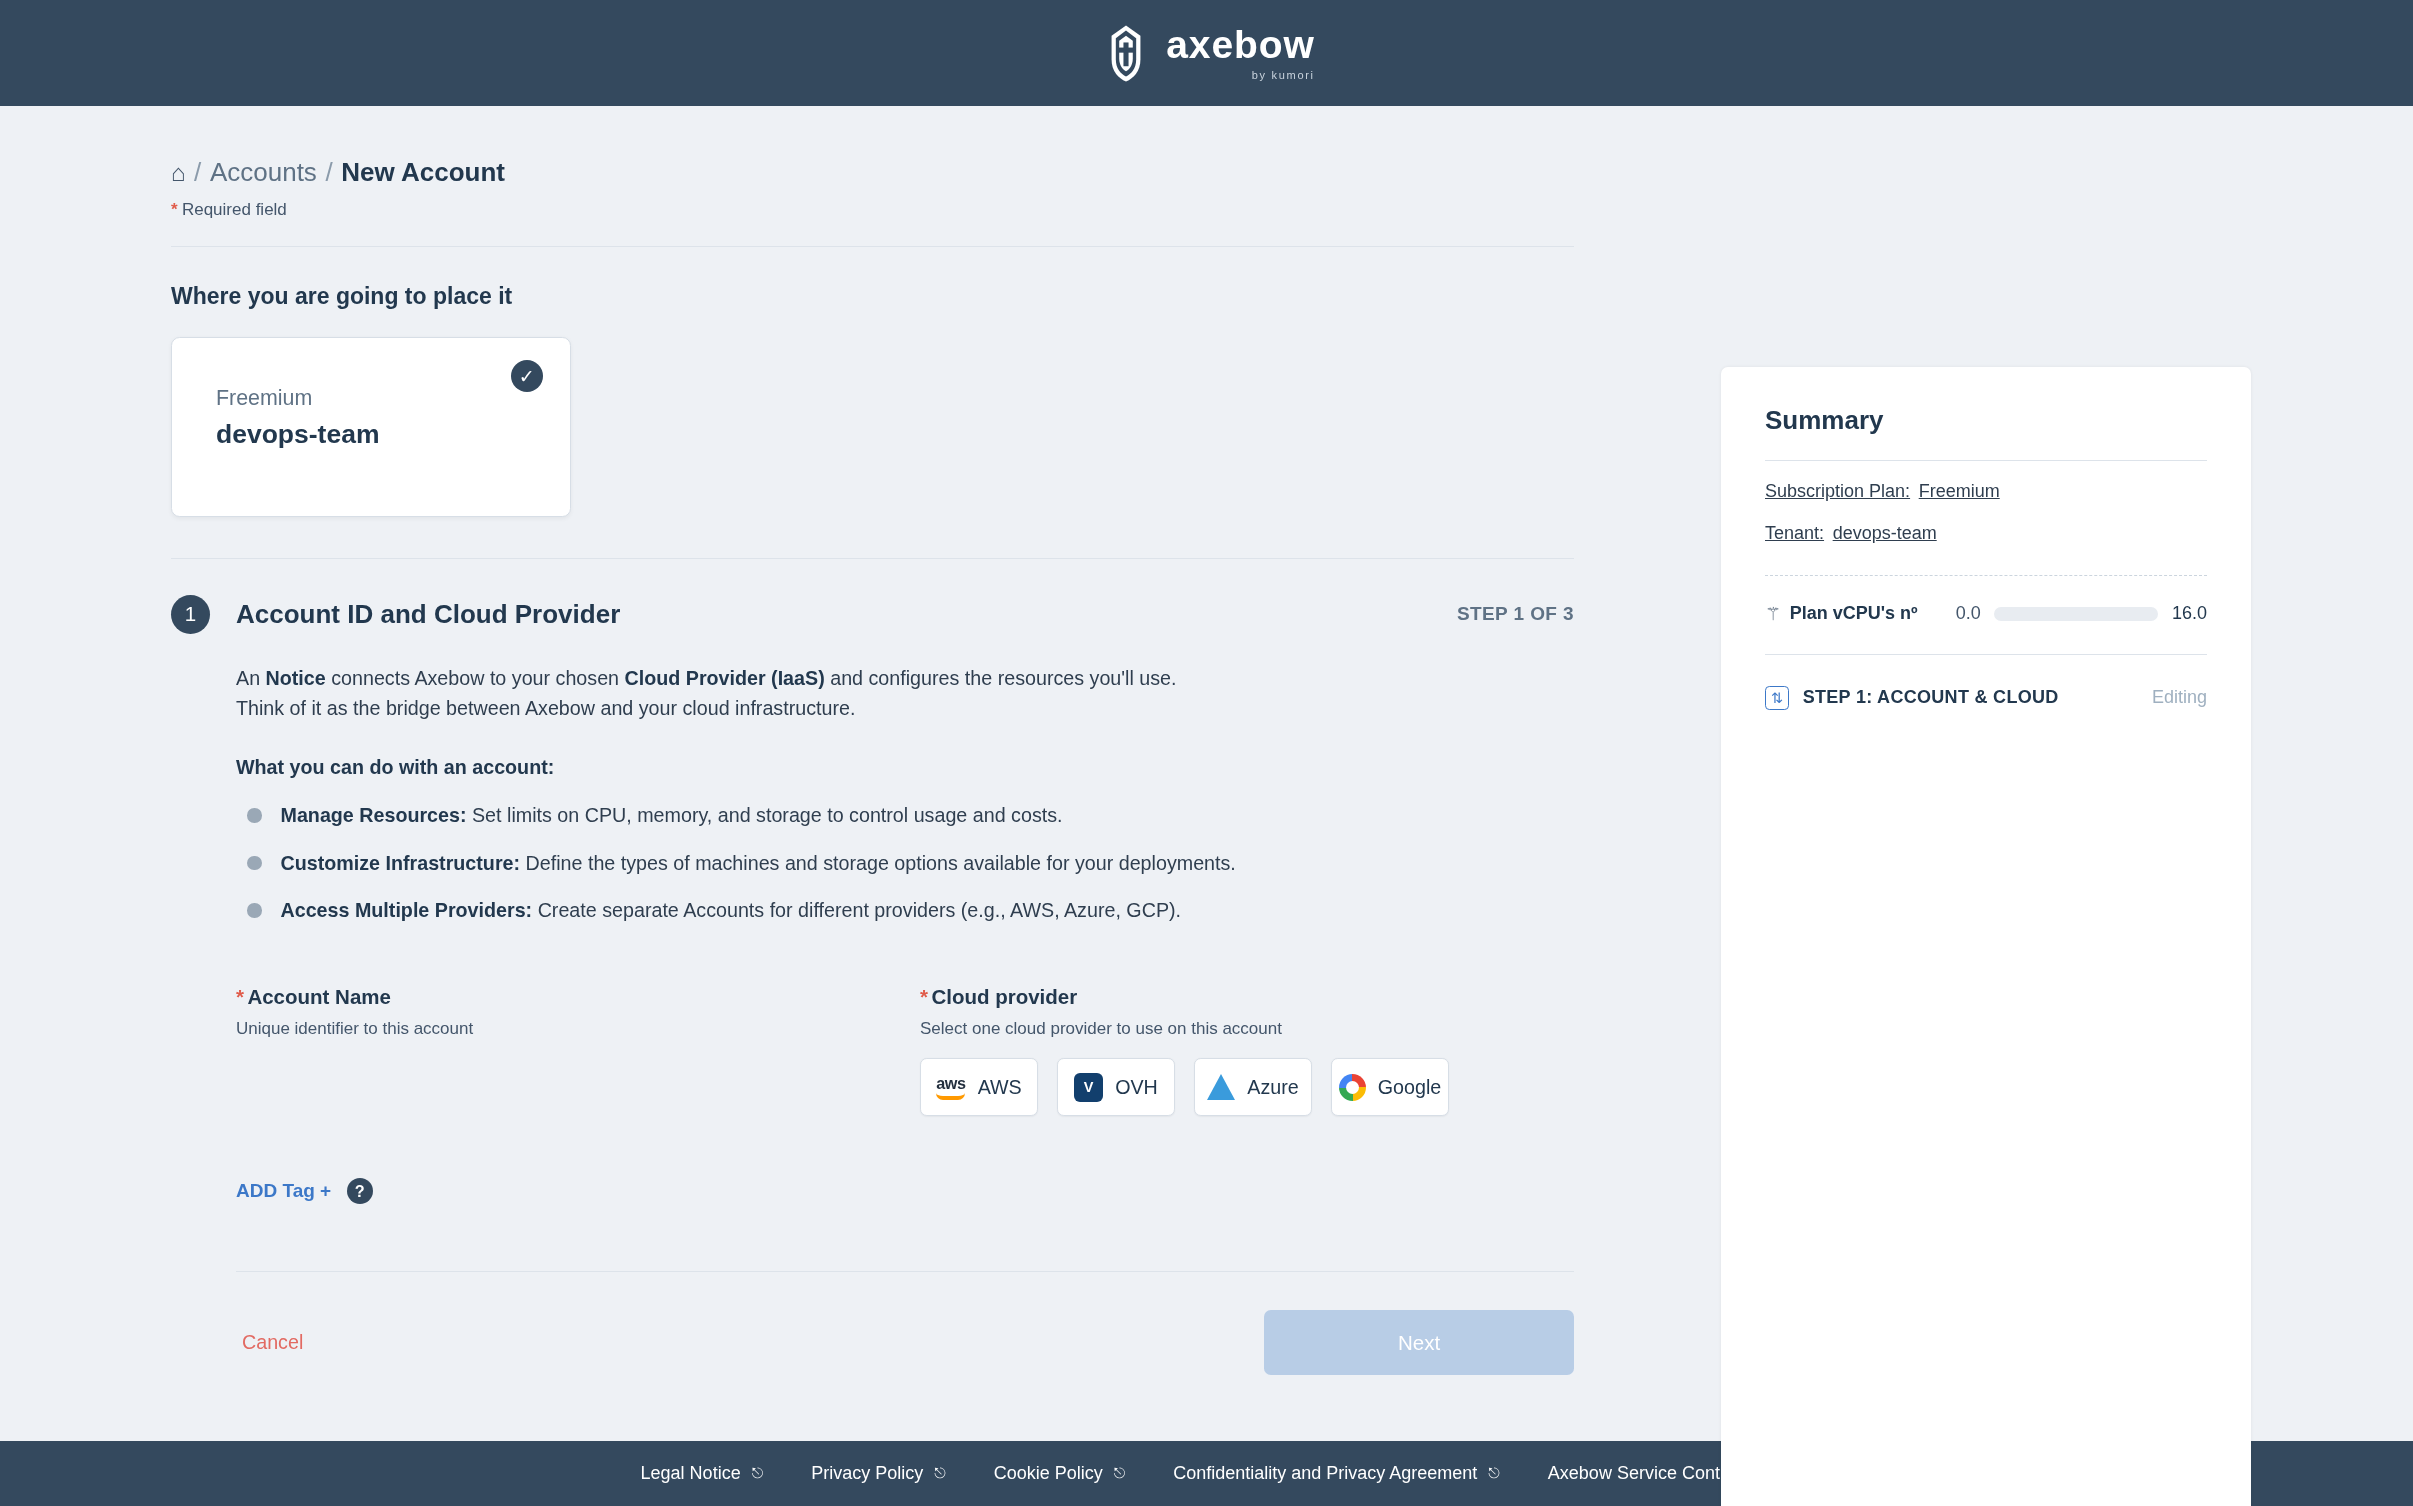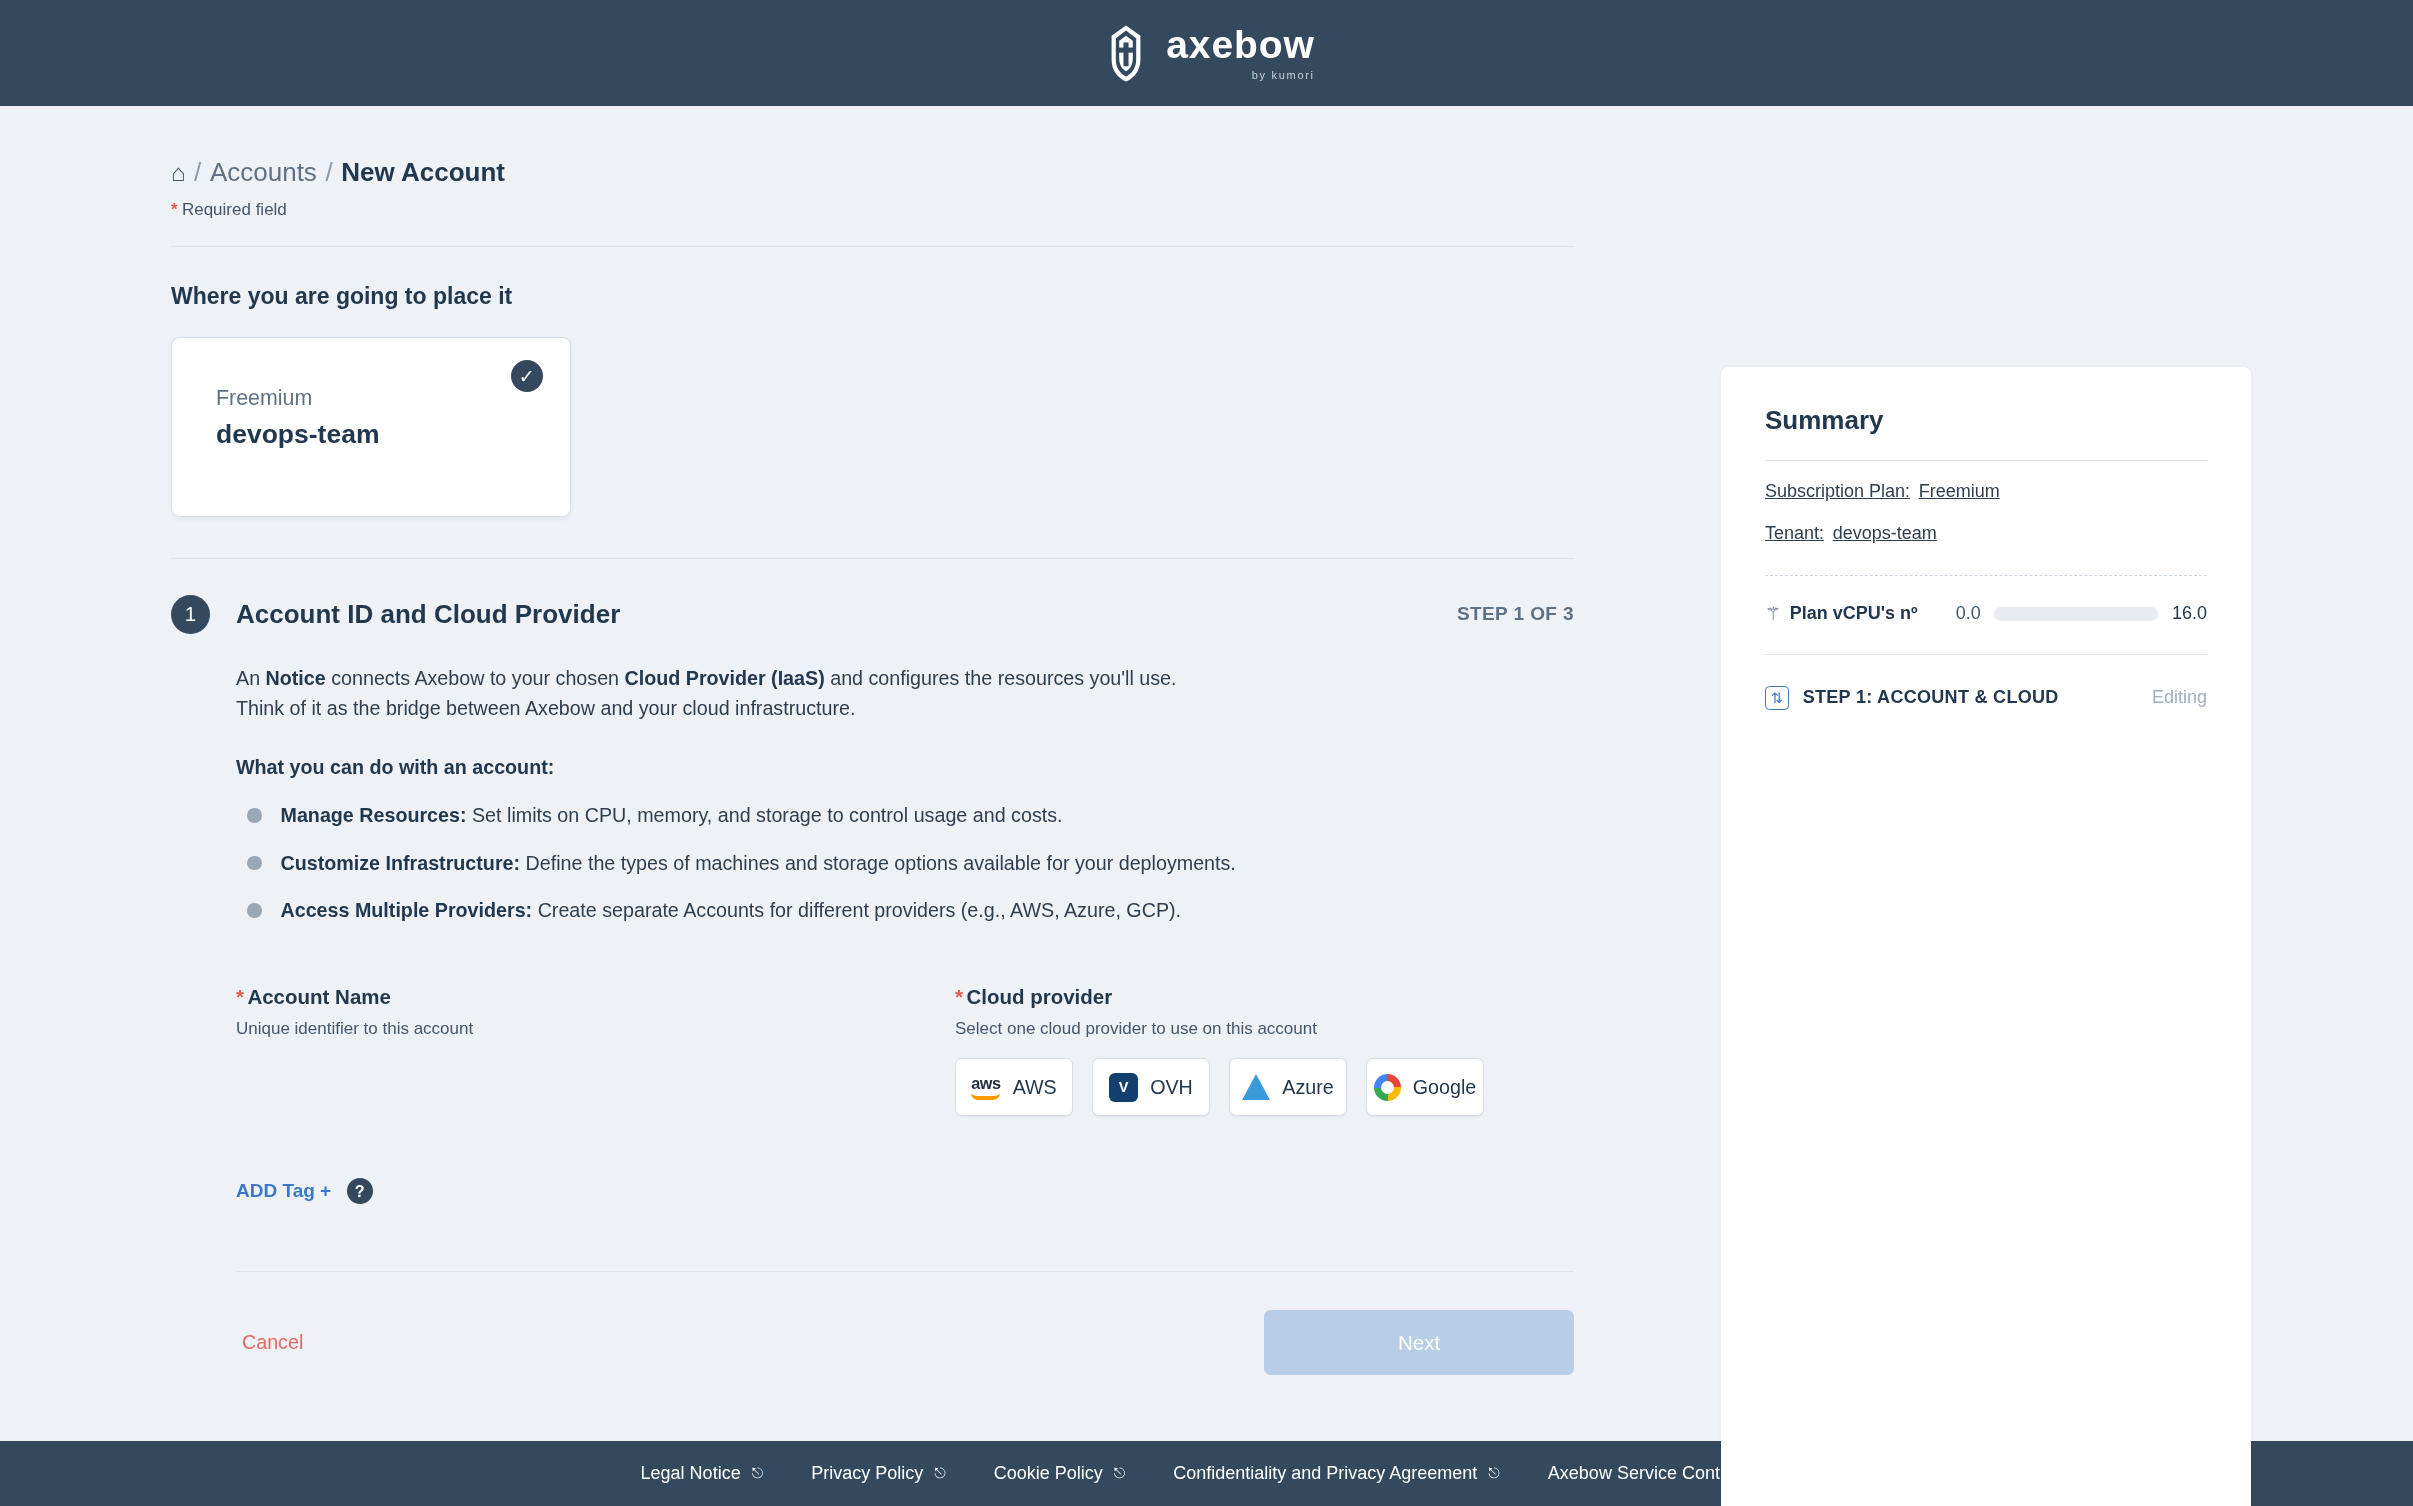--- a/index.html
+++ b/index.html
@@ -172,21 +172,20 @@
     margin: 6.8px 19px 0 11px;
     flex: 0 0 auto;
   }
   .bullet b { font-weight: bold; color: #22384e; }
 
   
   .form-row {
     display: flex;
     margin-top: 60px;
     width: 1338px;
-    gap: 35px;
   }
   .field-left { width: 684px; }
   .field-right { flex: 1; }
 
   .field-label {
     font-size: 20.5px;
     font-weight: bold;
     color: #22384e;
   }
   .field-label .star { color: #e05c4b; margin-right: 3.4px; font-weight: bold; }

